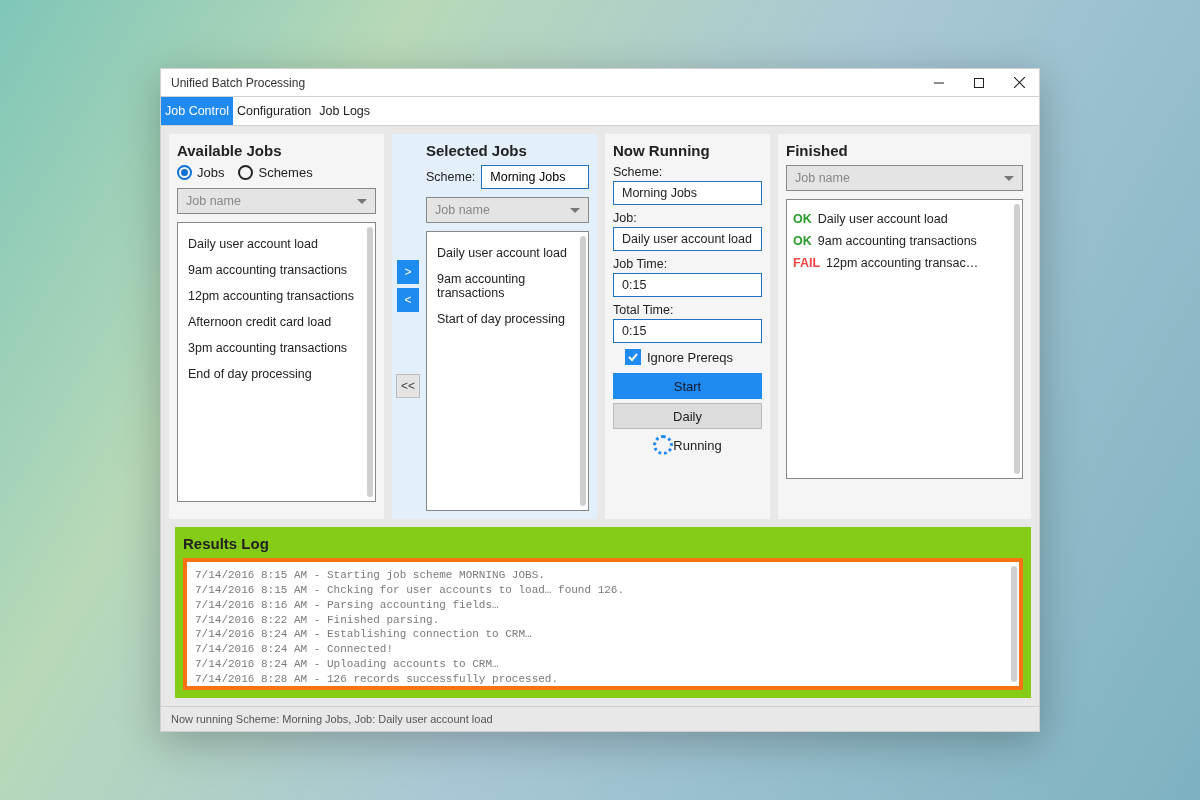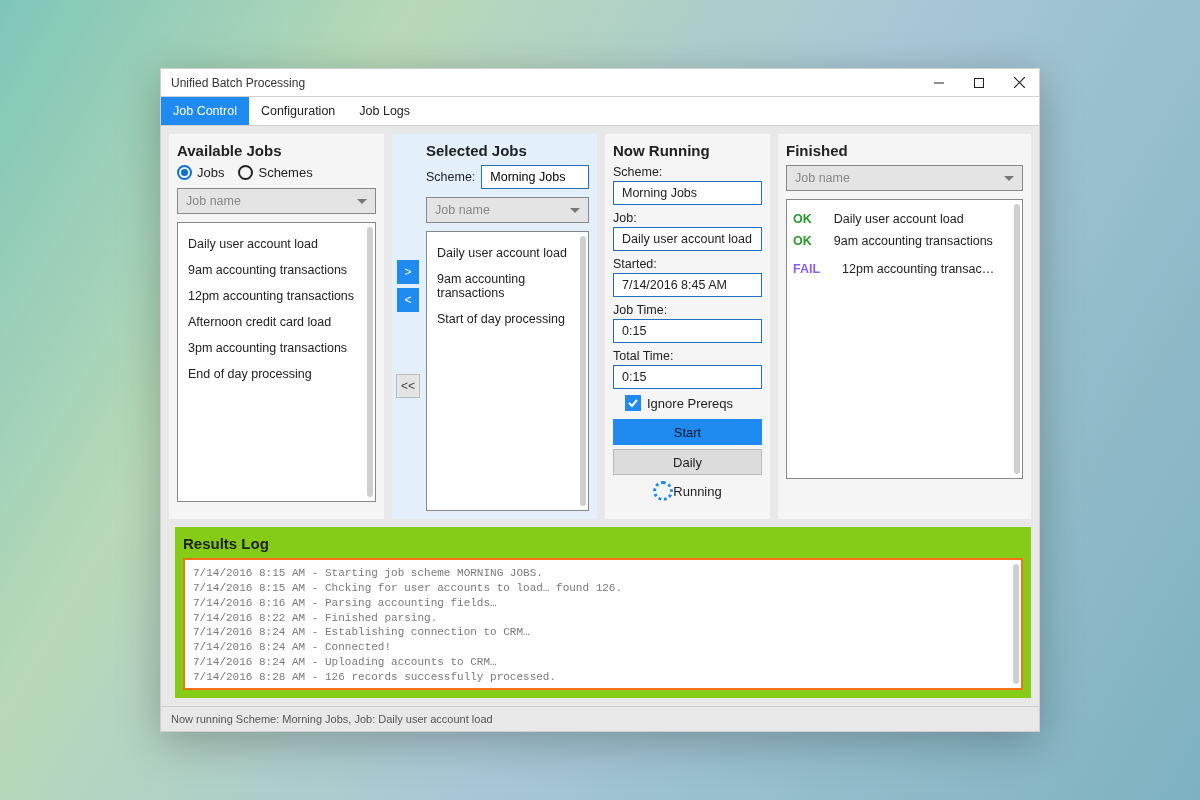--- a/index.html
+++ b/index.html
@@ -25,21 +25,21 @@
     border-bottom: 1px solid #d0d0d0;
   }
   .titlebar .title { padding-left: 10px; font-size: 12px; color: #333; flex: 1; }
   .titlebar .ctrl { width: 40px; height: 28px; display: flex; align-items: center; justify-content: center; }
   .tabs {
     background: #fff;
     display: flex;
     border-bottom: 1px solid #d0d0d0;
   }
   .tab {
-    padding: 7px 12px;
+    padding: 7px 4px;
     font-size: 12.5px;
     color: #222;
     cursor: pointer;
     background: #fff;
   }
   .tab.active { background: #1f8af0; color: #fff; }
   .content { padding: 8px; display: flex; gap: 8px; }
   .panel {
     background: #f5f5f5;
     padding: 8px;
@@ -119,28 +119,28 @@
   }
   .big-btn.primary { background: #1f8af0; color: #0f172a; }
   .big-btn.grey { background: #dcdcdc; border: 1px solid #bbb; }
 
   .status-row { display: flex; align-items: center; justify-content: center; margin-top: 6px; }
   .spinner { width: 20px; height: 20px; border: 3px dotted #1f8af0; border-radius: 50%; }
 
   .finished-list {
     background: #fff; border: 1px solid #888; height: 280px; padding: 8px 6px; position: relative; overflow: hidden;
   }
-  .finished-list .row { display: flex; gap: 22px; align-items: baseline; padding: 4px 0; font-size: 12.5px; white-space: nowrap; overflow: hidden; text-overflow: ellipsis; }
+  .finished-list .row { display: flex; gap: 6px; align-items: baseline; padding: 4px 0; font-size: 12.5px; white-space: nowrap; overflow: hidden; text-overflow: ellipsis; }
   .status-ok { color: #2a9b2a; font-weight: 600; }
-  .status-fail { color: #8b5cf6; font-weight: 600; margin-top: 6px; }
+  .status-fail { color: #ef4444; font-weight: 600; }
 
   .results-panel { margin: 0 8px 8px 14px; background: #84cc16; padding: 8px; }
   .results-panel h3 { font-size: 15px; font-weight: 600; margin-bottom: 6px; }
   .logbox {
-    background: #fff; border: 2px solid #f97316;
+    background: #fff; border: 4px solid #f97316;
     font-family: "Courier New", monospace;
     font-size: 11px; line-height: 1.35;
     color: #7a7a7a;
     padding: 6px 8px;
     height: 132px;
     overflow: hidden;
     position: relative;
   }
 
   .statusbar {
@@ -241,24 +241,20 @@
     <div class="panel col-running">
       <h3>Now Running</h3>
 
       <div class="running-group">
         <label>Scheme:</label>
         <div class="blue-input">Morning Jobs</div>
       </div>
       <div class="running-group">
         <label>Job:</label>
         <div class="blue-input">Daily user account load</div>
-      </div>
-      <div class="running-group">
-        <label>Started:</label>
-        <div class="blue-input">7/14/2016 8:45 AM</div>
       </div>
       <div class="running-group">
         <label>Job Time:</label>
         <div class="blue-input">0:15</div>
       </div>
       <div class="running-group">
         <label>Total Time:</label>
         <div class="blue-input">0:15</div>
       </div>
 

